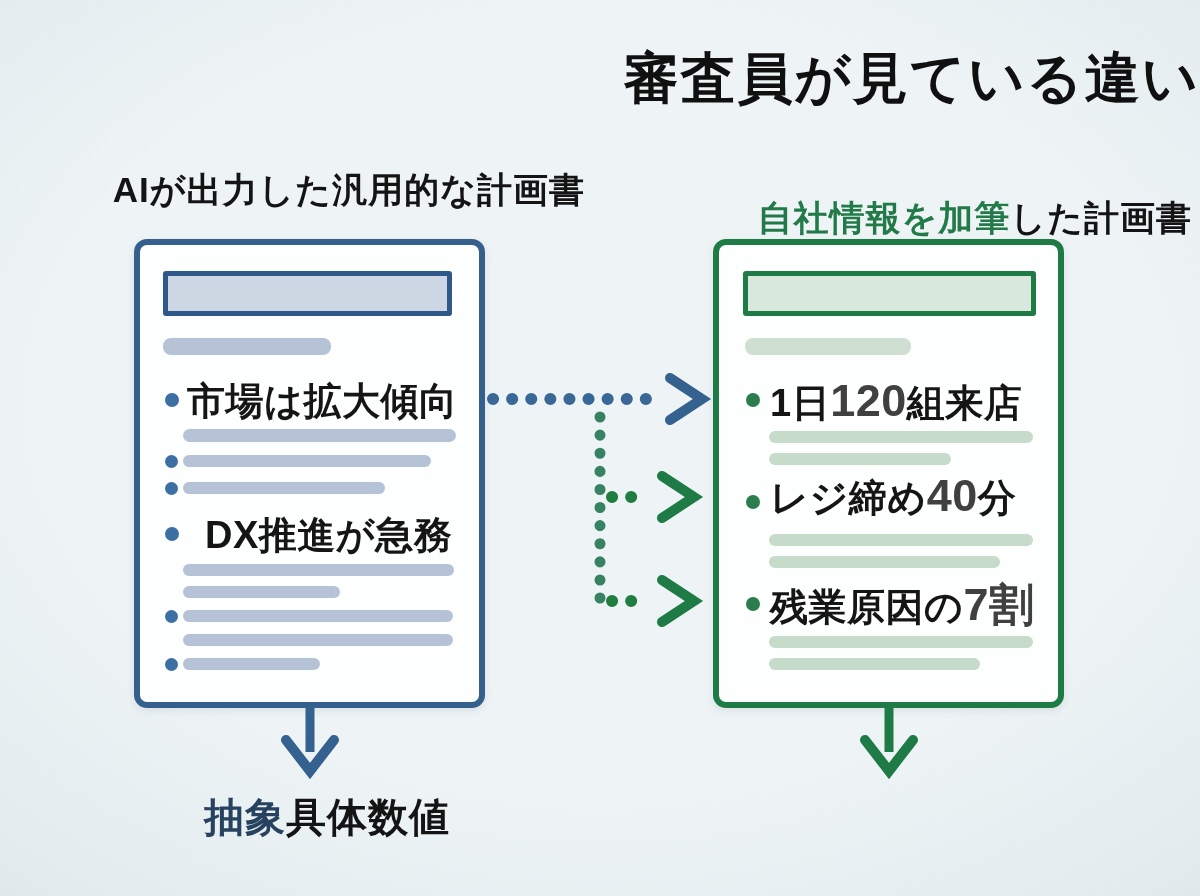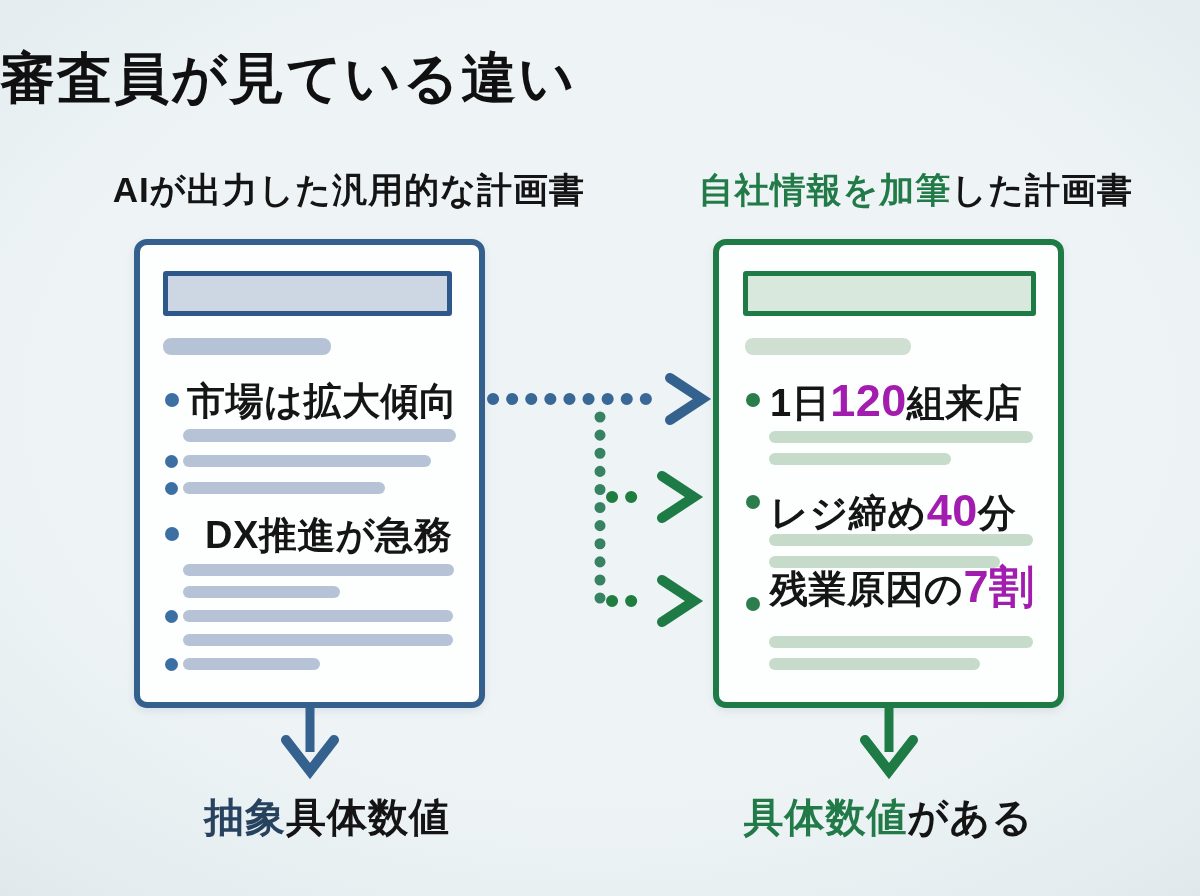--- a/index.html
+++ b/index.html
@@ -4,28 +4,28 @@
 <style>
   html,body { margin:0; padding:0; }
   .canvas {
     position:relative; width:1200px; height:896px; overflow:hidden;
     background: radial-gradient(ellipse 85% 80% at 50% 45%, #eef4f6 55%, #e3ebee 85%, #d9e2e5 100%);
     font-family:"Liberation Sans", sans-serif;
     color:#141414;
   }
   .title {
     position:absolute; left:0; top:42px; width:1200px; margin:0;
-    text-align:left; font-size:55px; font-weight:900; letter-spacing:2px; color:#101010;
+    text-align:right; font-size:55px; font-weight:900; letter-spacing:2px; color:#101010;
   }
   .colhead {
     position:absolute; top:167px; text-align:right;
     font-size:35px; font-weight:800; letter-spacing:1px; color:#141414;
   }
   .colhead.left  { left:30px;  width:555px; }
-  .colhead.right { left:583px; width:550px; }
+  .colhead.right { left:642px; width:550px;margin-top:28px; }
   .grn  { color:#217a47; }
   .navy { color:#27425f;margin-left:35px; }
 
   .doc {
     position:absolute; top:239px; width:351px; height:469px; box-sizing:border-box;
     background:#fdfefe; border-radius:13px;
     box-shadow:0 3px 8px rgba(50,70,90,0.10);
   }
   .doc.left  { left:134px; border:6px solid #35608d; }
   .doc.right { left:713px; border:6px solid #1f7b46; }
@@ -40,21 +40,21 @@
 
   .dot { position:absolute; border-radius:50%; width:14px; height:14px; }
   .doc.left  .dot { background:#3c70a2; }
   .doc.right .dot { background:#2c7d4e; }
   .dot.sm { width:13px; height:13px; }
 
   .btxt {
     position:absolute; font-size:38px; font-weight:800; color:#151515;
     white-space:nowrap; line-height:44px; letter-spacing:0.5px;
   }
-  .btxt .num { color:#a21caf; font-size:45px; }
+  .btxt .num { color:#404040; font-size:45px; }
 
   .caption {
     position:absolute; top:790px; text-align:center; white-space:nowrap;
     font-size:40px; font-weight:800; color:#141414; letter-spacing:1px;
   }
   .caption.left  { left:134px; width:351px; }
   .caption.right { left:713px; width:351px; }
 
   .arrows { position:absolute; left:0; top:0; pointer-events:none; }
   .dotblue  { stroke:#3a6896; stroke-width:12; stroke-linecap:round; stroke-dasharray:0.1 19; fill:none; }
@@ -113,27 +113,27 @@
     <div class="hdr"></div>
     <div class="pl" style="left:26px; top:93px; width:166px; height:17px; background:#cfe0d3;"></div>
 
     <span class="dot" style="left:27px; top:148px;"></span>
     <div class="btxt" style="left:51px; top:134px;"><span>1日</span><span class="num">120</span><span>組来店</span></div>
 
     <div class="pl" style="left:50px; top:186px; width:264px; height:12px;"></div>
     <div class="pl" style="left:50px; top:208px; width:182px; height:12px;"></div>
 
     <span class="dot" style="left:27px; top:250px;"></span>
-    <div class="btxt" style="left:51px; top:244px;"><span>レジ締め</span><span class="num">40</span><span>分</span></div>
+    <div class="btxt" style="left:51px; top:229px;"><span>レジ締め</span><span class="num">40</span><span>分</span></div>
 
     <div class="pl" style="left:50px; top:289px; width:264px; height:12px;"></div>
     <div class="pl" style="left:50px; top:311px; width:231px; height:12px;"></div>
 
     <span class="dot" style="left:27px; top:352px;"></span>
-    <div class="btxt" style="left:51px; top:320px;"><span>残業原因の</span><span class="num">7割</span><span></span></div>
+    <div class="btxt" style="left:51px; top:338px;"><span>残業原因の</span><span class="num">7割</span><span></span></div>
 
     <div class="pl" style="left:50px; top:391px; width:264px; height:12px;"></div>
     <div class="pl" style="left:50px; top:413px; width:211px; height:12px;"></div>
   </div>
 
   <svg class="arrows" width="1200" height="896" viewBox="0 0 1200 896">
     <line class="dotblue" x1="493" y1="399" x2="658" y2="399"></line>
     <path class="chevblue" d="M670 378 L702 399 L670 420"></path>
 
     <line class="dotteal" x1="600" y1="417" x2="600" y2="599"></line>
@@ -147,17 +147,14 @@
     <line class="stemblue" x1="310" y1="706" x2="310" y2="752"></line>
     <path class="chevblue" d="M286 740 L310 771 L334 740"></path>
 
     <line class="stemgreen" x1="889" y1="706" x2="889" y2="752"></line>
     <path class="chevgreen" d="M865 740 L889 771 L913 740"></path>
   </svg>
 
   <div class="caption left">
     <span class="navy">抽象</span><span>具体数値</span>
   </div>
-  <div class="caption right">
-    <span class="grn">具体数値</span><span>がある</span>
-  </div>
 
 </div>
 
 </body></html>

